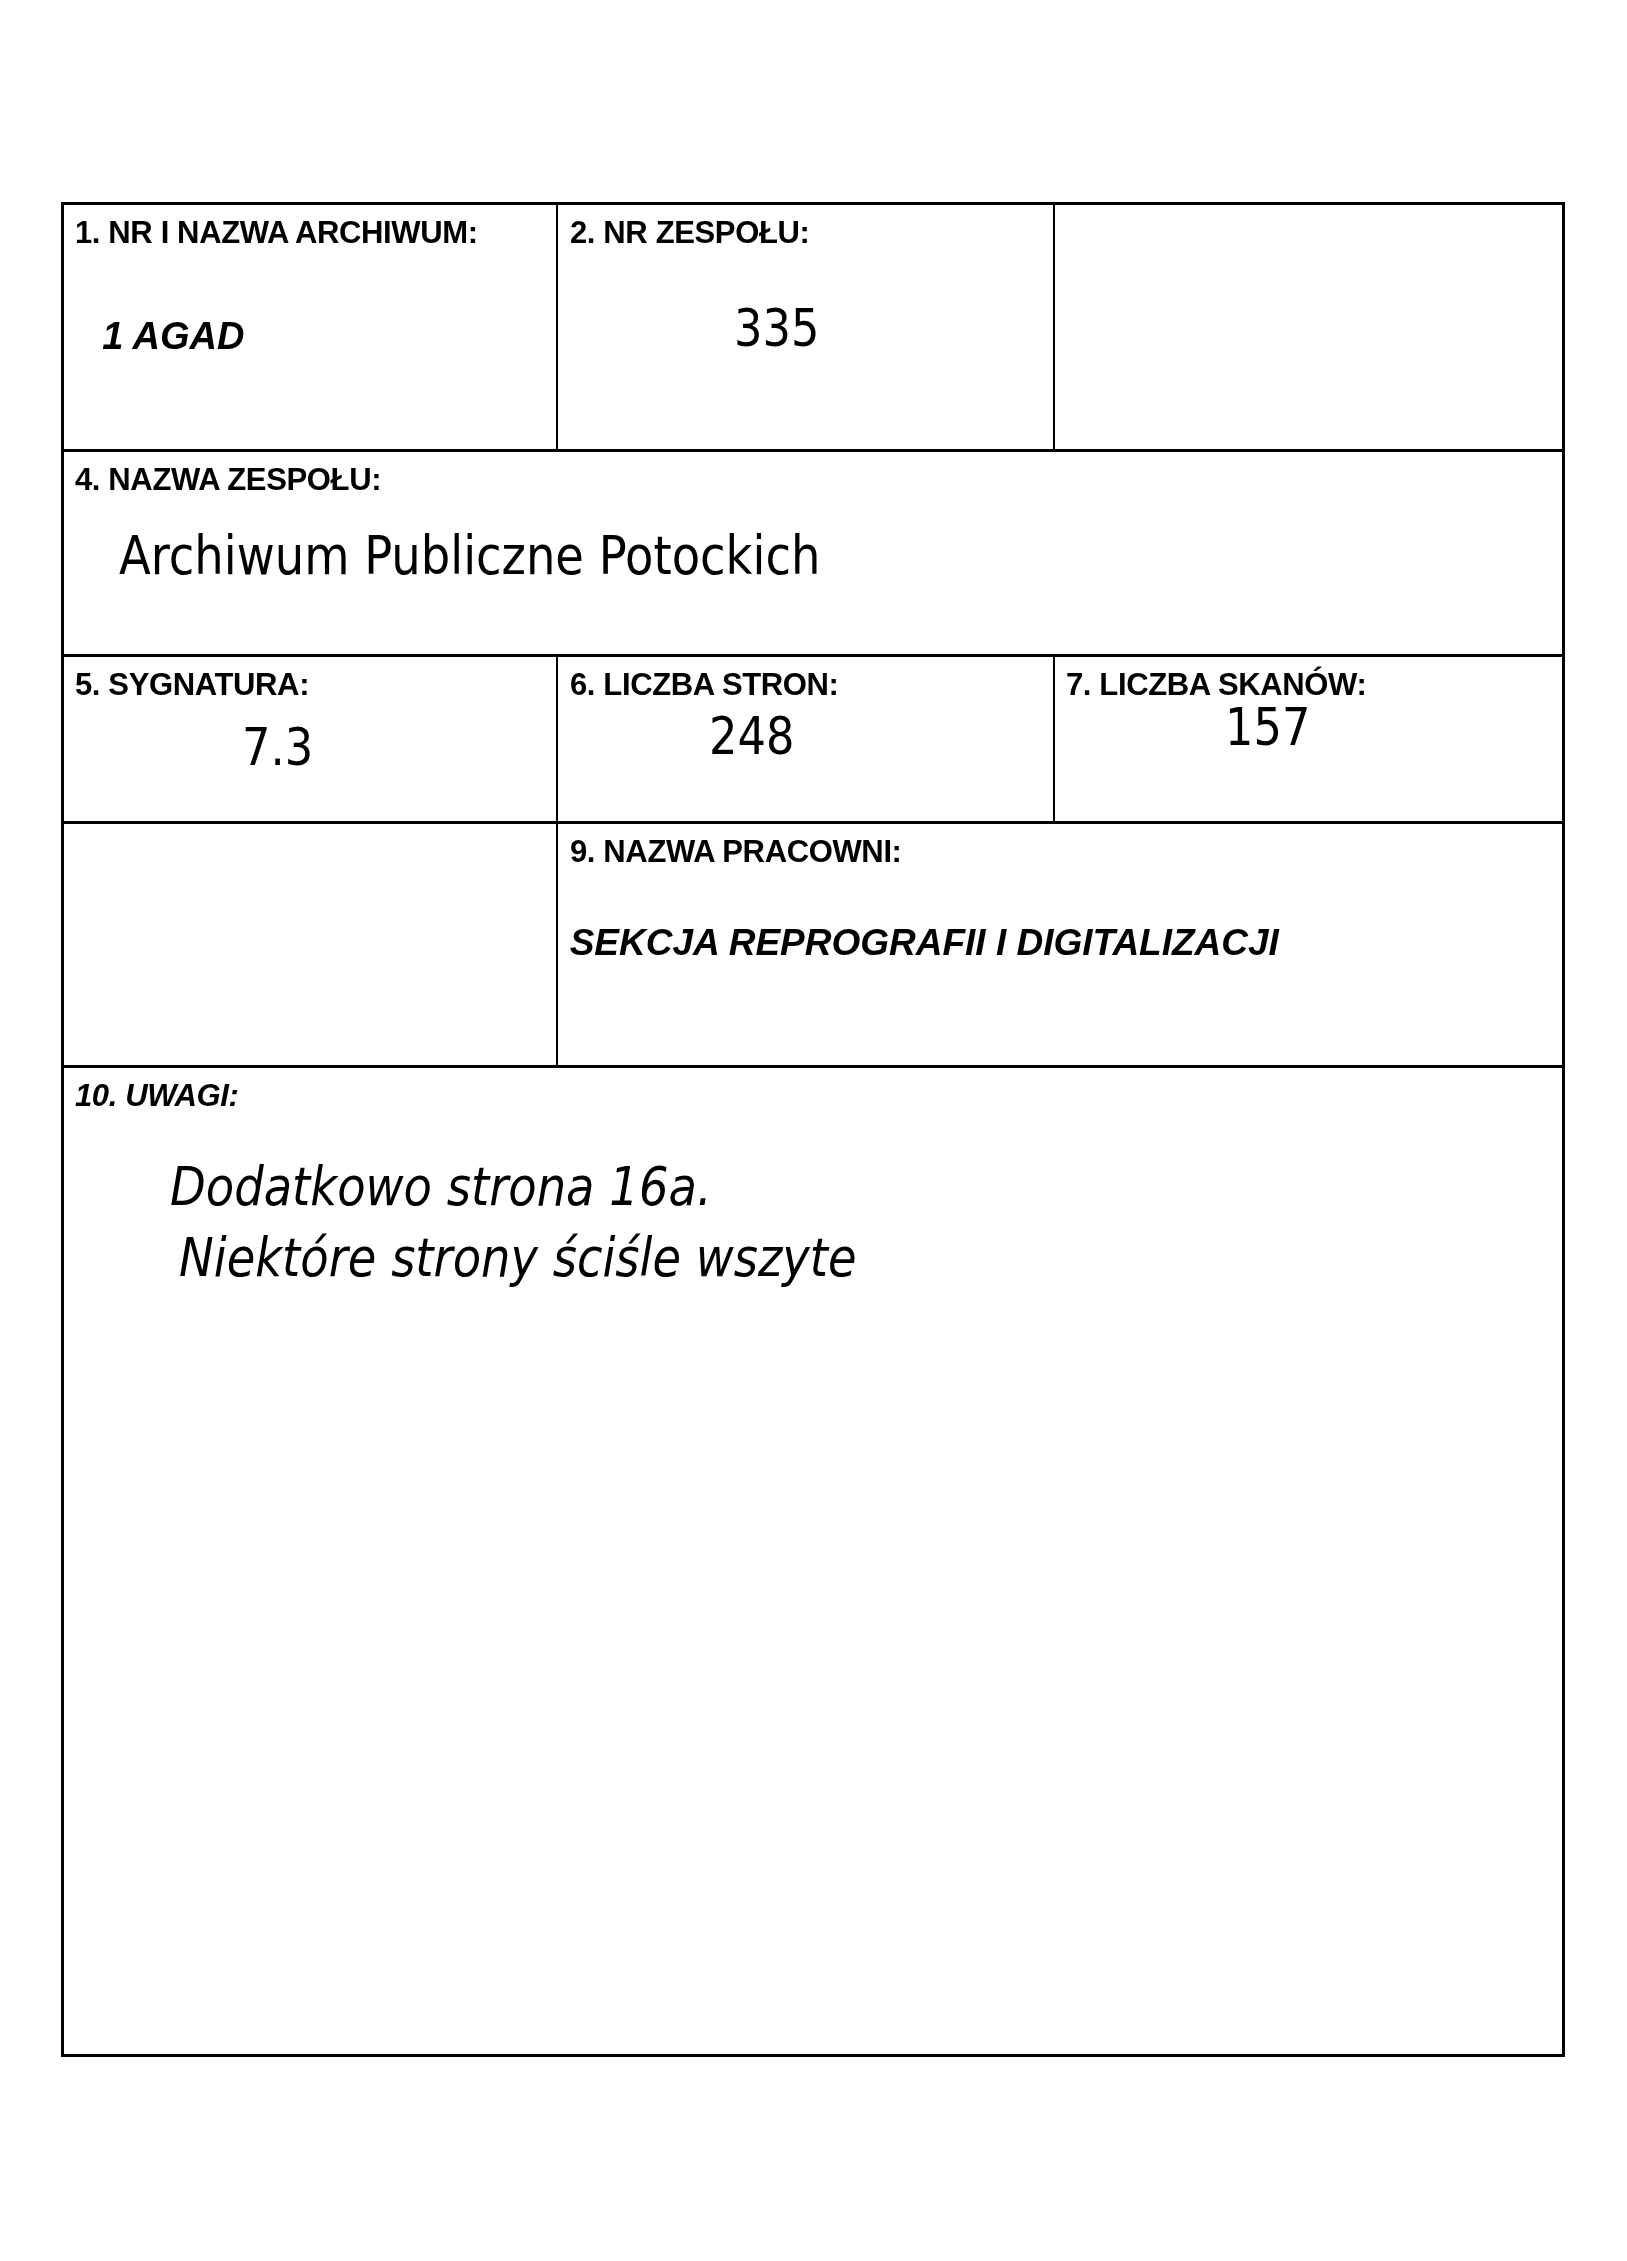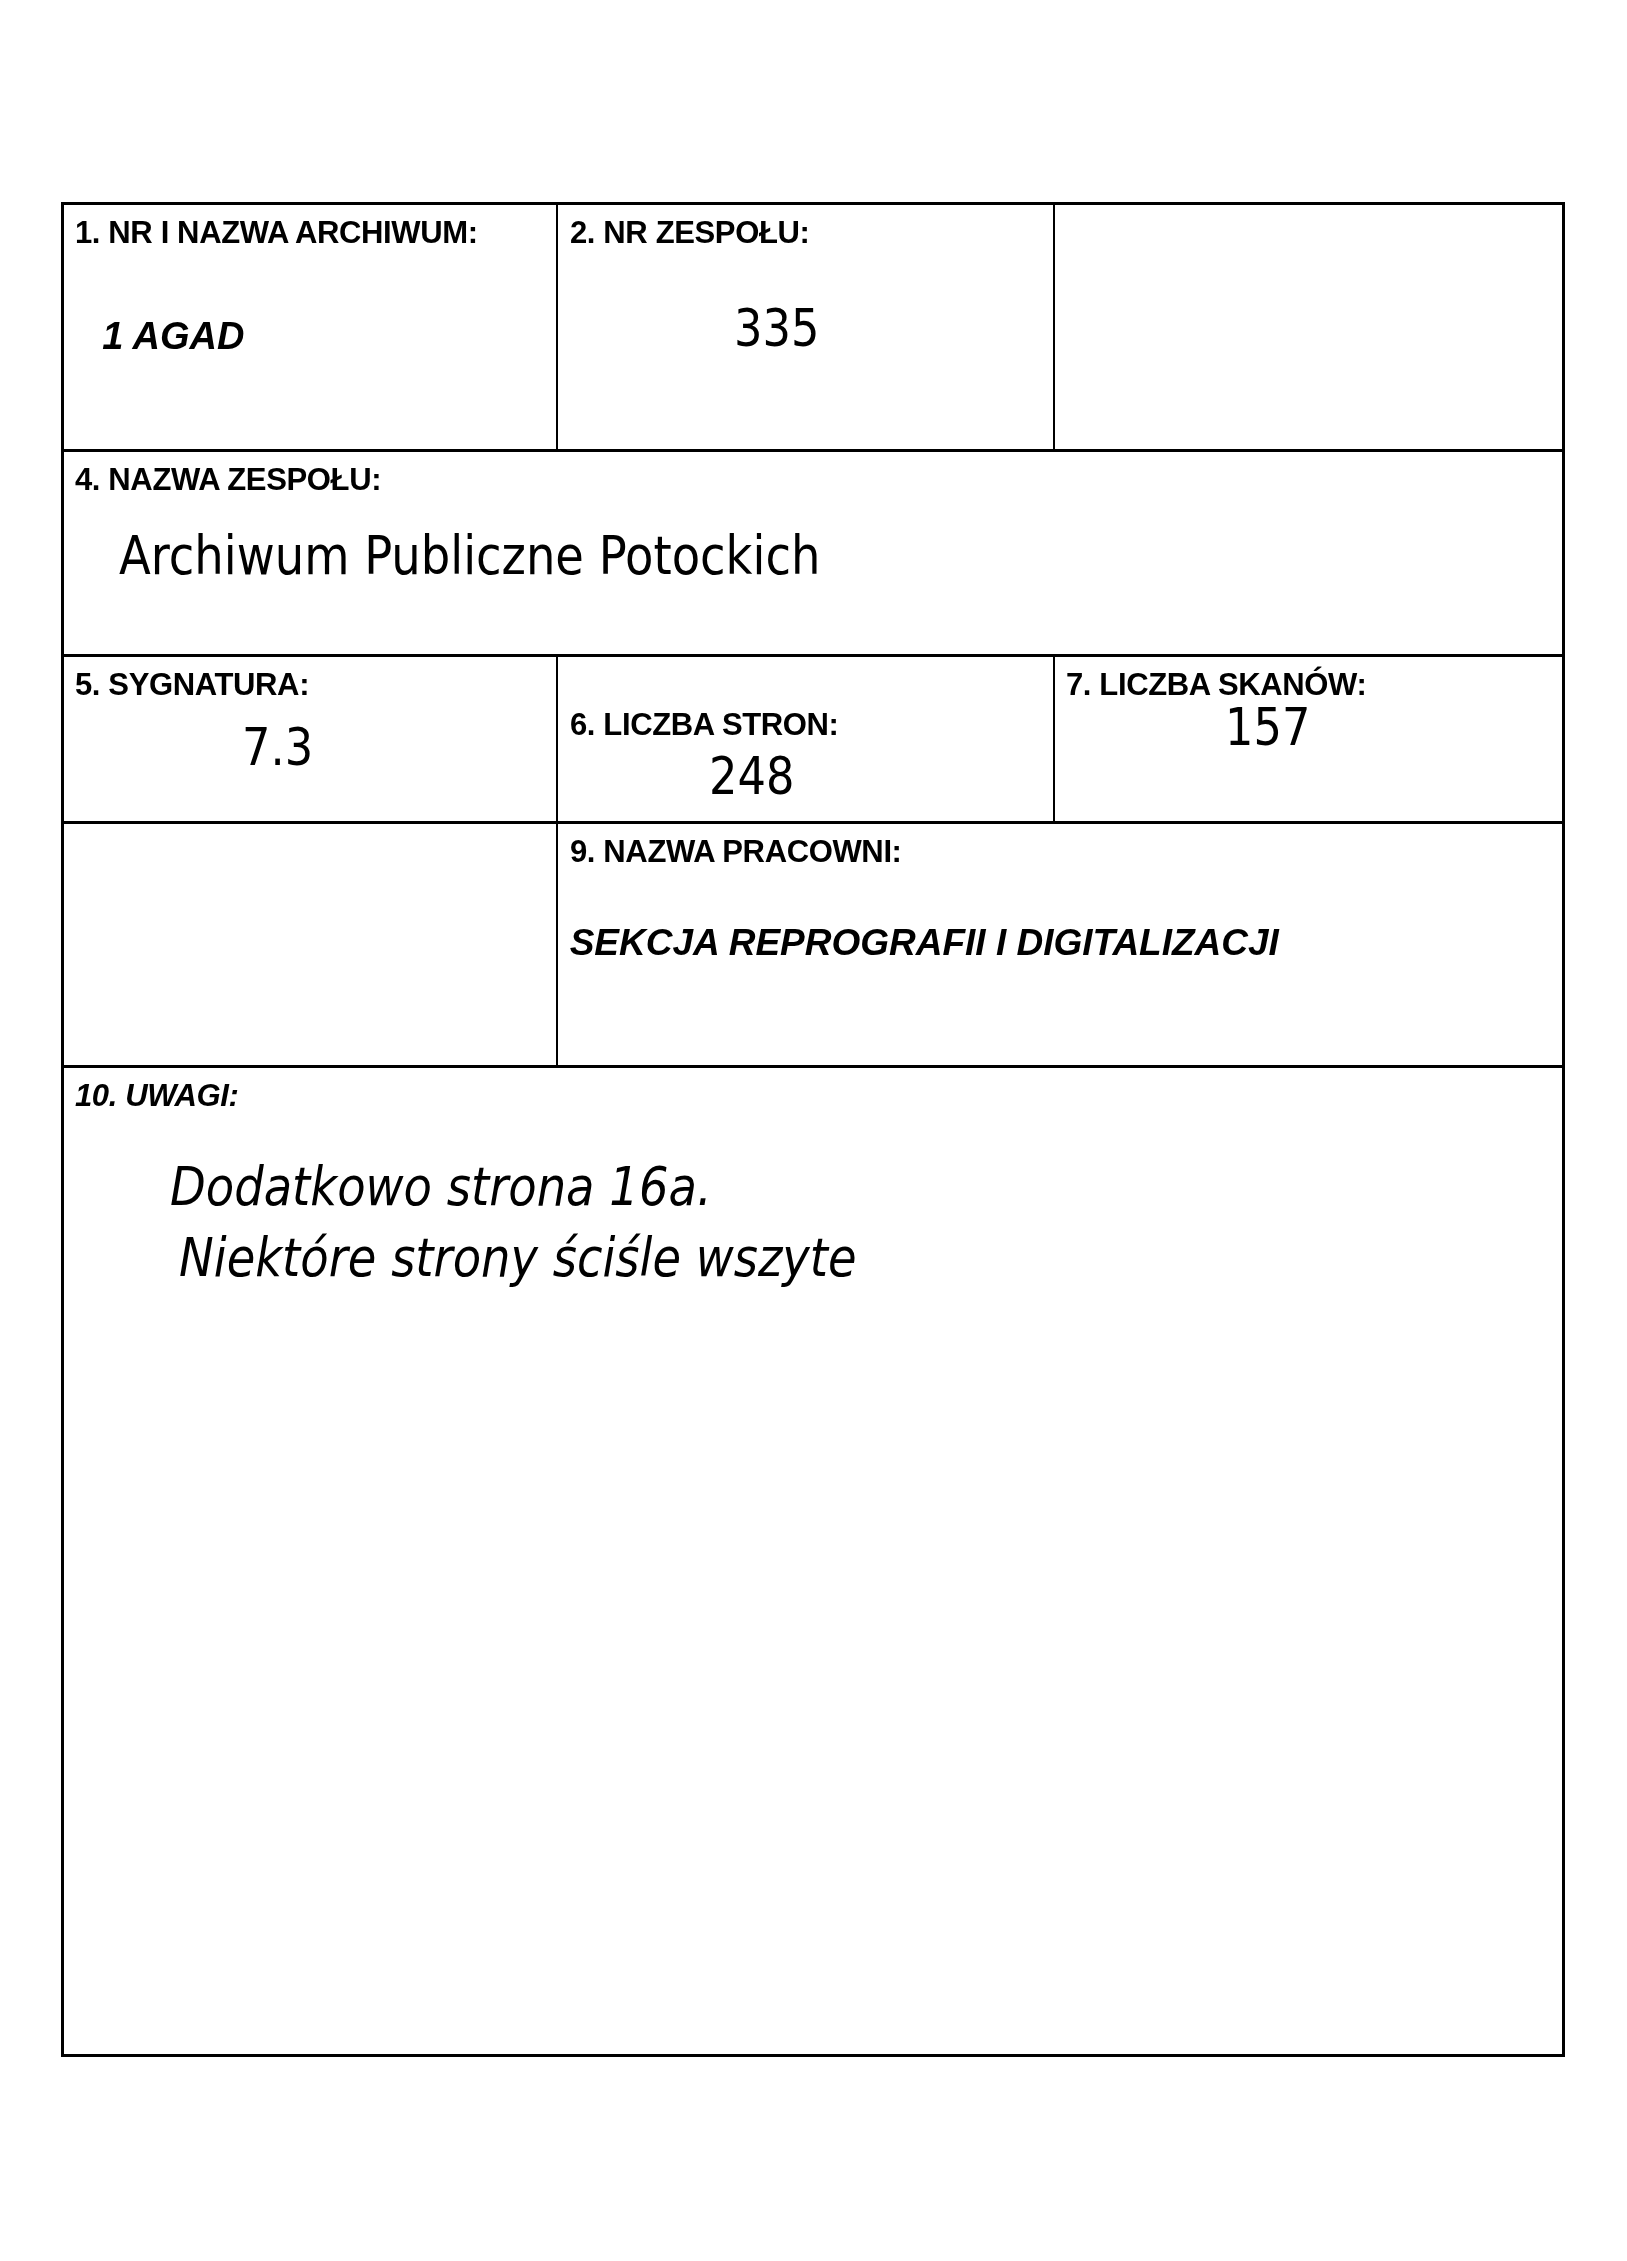--- a/index.html
+++ b/index.html
@@ -94,21 +94,21 @@
 
   <div class="cell" style="left:0; top:247px; width:1501px; height:156px;">
     <div class="label">4. NAZWA ZESPOŁU:</div>
     <div class="val-sans" style="left:55px; top:72px; font-size:54px;">Archiwum Publiczne Potockich</div>
   </div>
 
   <div class="cell" style="left:0; top:452px; width:492px; height:164px;">
     <div class="label">5. SYGNATURA:</div>
     <div class="val-sans" style="left:178px; top:60px; font-size:52px;">7.3</div>
   </div>
-  <div class="cell" style="left:495px; top:452px; width:494px; height:196px;margin-top:40px;">
+  <div class="cell" style="left:495px; top:452px; width:494px; height:196px;">
     <div class="label">6. LICZBA STRON:</div>
     <div class="val-sans" style="left:150px; top:49px; font-size:52px;">248</div>
   </div>
   <div class="cell" style="left:991px; top:452px; width:510px; height:164px;padding-left:11px;">
     <div class="label">7. LICZBA SKANÓW:</div>
     <div class="val-sans" style="left:170px; top:40px; font-size:52px;">157</div>
   </div>
 
   <div class="cell" style="left:495px; top:619px; width:794px; height:241px;">
     <div class="label">9. NAZWA PRACOWNI:</div>

